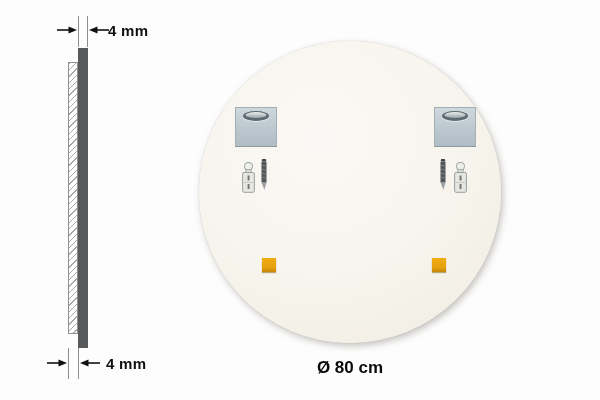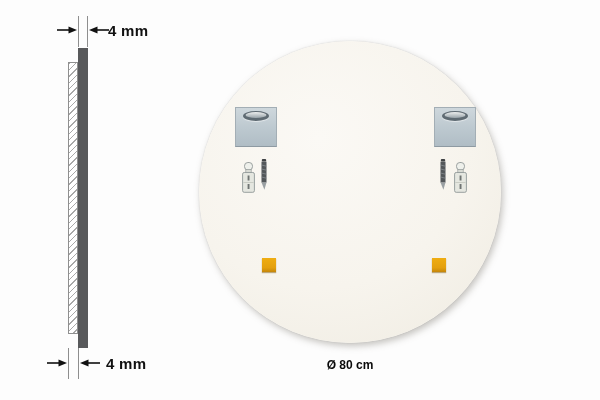--- a/index.html
+++ b/index.html
@@ -64,21 +64,21 @@
   .hw-anchor-right{left:454px;top:162px;}
   .pad{
     position:absolute;width:14px;height:14px;
     background:linear-gradient(180deg,#efad12 0%,#e4a00e 70%,#c5860a 100%);
     box-shadow:0 1px 1px rgba(130,90,5,.5);
   }
   .pad-left{left:262px;top:258px;}
   .pad-right{left:432px;top:258px;}
   .diameter-label{
     position:absolute;left:350px;top:358px;transform:translateX(-50%);
-    font-size:12px;font-weight:bold;color:#0a0a0a;white-space:nowrap;
+    font-size:17px;font-weight:bold;color:#0a0a0a;white-space:nowrap;
   }
 </style>
 </head>
 <body>
 
 <div class="stage">
 
   <div class="ext-line ext-a-top"></div>
   <div class="ext-line ext-b-top"></div>
   <svg class="arrow arr-top-left" viewBox="0 0 20 10">

